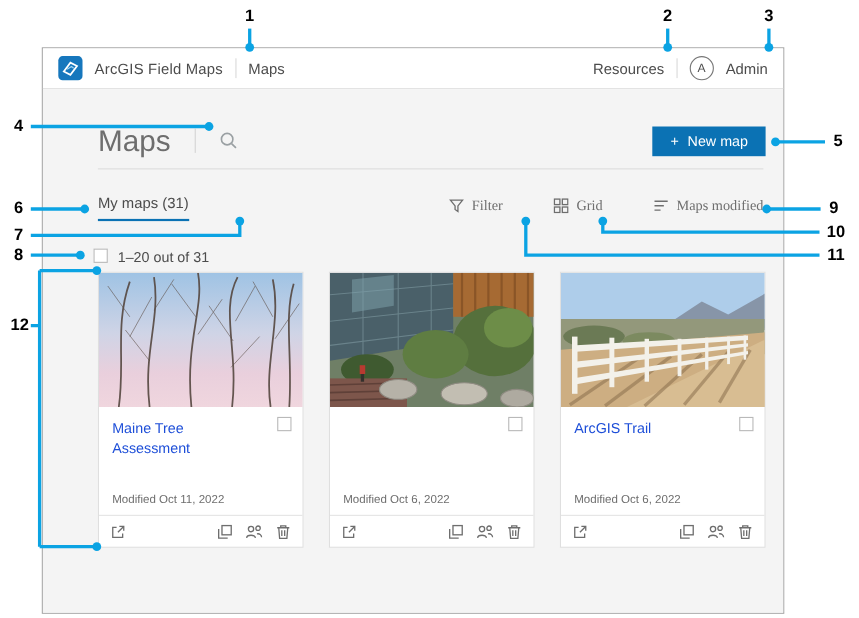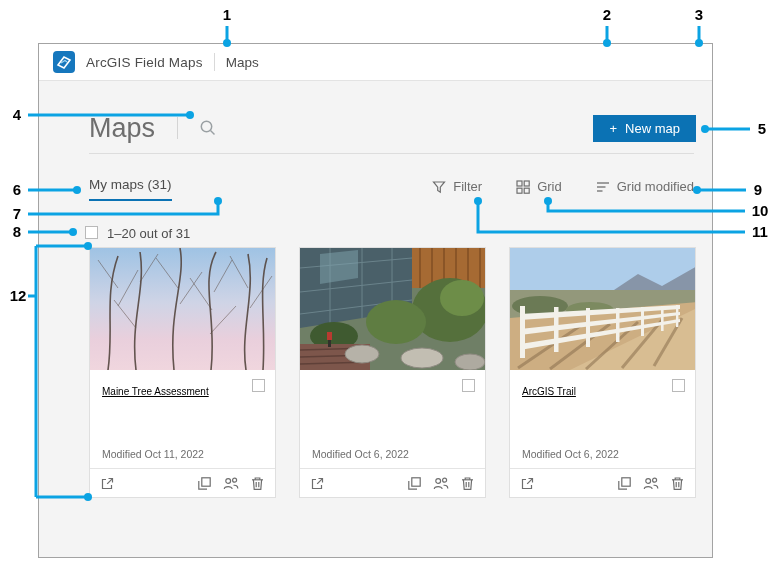--- a/index.html
+++ b/index.html
@@ -31,35 +31,35 @@
   .search-btn { width:20px; height:20px; cursor:pointer; }
   .new-map-btn { margin-left:auto; background:var(--accent); color:#fff; border:none;
     font-family:inherit; font-size:13px; height:27px; padding:0 16px; display:flex;
     align-items:center; gap:8px; cursor:pointer; }
   .title-hr { position:absolute; left:50px; right:18px; top:72px; height:1px; background:#ddd; }
 
   .tabs-row { position:absolute; left:50px; right:18px; top:96px; height:30px;
     display:flex; align-items:flex-start; }
   .tab { font-size:13.5px; color:#6e6e6e; padding-bottom:7px; margin-right:24px; cursor:pointer; }
   .tab.active { color:#4c4c4c; border-bottom:2px solid var(--accent); }
-  .tools { margin-left:auto; display:flex; align-items:center; gap:34px; padding-top:2px; }
+  .tools { margin-left:auto; display:flex; align-items:center; gap:46px; padding-top:2px;font-family:Liberation Serif, serif; }
   .tool { display:flex; align-items:center; gap:7px; font-size:13px; color:#6e6e6e; cursor:pointer; }
   .tool svg { flex:0 0 auto; }
 
   .select-row { position:absolute; left:46px; top:145px; display:flex; gap:9px; }
   .checkbox { width:13px; height:13px; border:1px solid #b9b9b9; background:#fff; cursor:pointer; }
   .select-label { font-size:13px; color:#4c4c4c; }
 
   .cards { position:absolute; left:50px; top:166px; display:flex; gap:23px; }
   .card { width:187px; height:251px; background:#fff; border:1px solid #dfdfdf;
     display:flex; flex-direction:column; }
   .thumb { width:100%; height:122px; overflow:hidden; cursor:pointer; }
   .thumb svg { display:block; }
   .card-body { flex:1; padding:11px 12px 7px 12px; position:relative; }
-  .card-title { font-size:10px; color:#000000; padding-right:24px;text-decoration:underline; }
+  .card-title { font-size:13px; color:#1d4ed8; padding-right:24px; }
   .card-check { position:absolute; top:9px; right:10px; }
   .card-modified { position:absolute; left:12px; bottom:8px; font-size:10.5px; color:#6e6e6e; }
   .card-footer { border-top:1px solid #e4e4e4; height:29px; display:flex; align-items:center;
     padding:0 10px; }
   .cf-right { margin-left:auto; display:flex; align-items:center; gap:11px; }
   .ci { cursor:pointer; display:block; }
 
   
   .callout-overlay { position:absolute; inset:0; pointer-events:none; }
   .callout-overlay path { stroke:var(--callout); stroke-width:3; fill:none; }
@@ -78,20 +78,26 @@
       <div class="hdr-left">
         <div class="logo">
           <svg viewBox="0 0 22 22">
               <path d="M5 14 L11 6 L17 9 L11 17 Z" fill="none" stroke="#fff" stroke-width="1.6"></path>
               <path d="M8 12 L12 9.5 L14 11" fill="none" stroke="#9fd4f2" stroke-width="1.2"></path>
             </svg>
         </div>
         <span class="app-title">ArcGIS Field Maps</span>
         <span class="hdr-divider"></span>
         <span class="hdr-link">Maps</span>
+      </div>
+      <div class="hdr-right">
+        <span class="hdr-link">Resources</span>
+        <span class="hdr-divider"></span>
+        <span class="avatar">A</span>
+        <span class="hdr-link">Admin</span>
       </div>
     </div>
 
     <div class="content">
 
       <div class="title-row">
         <span class="page-title">Maps</span>
         <span class="title-divider"></span>
         <span class="search-btn">
           <svg viewBox="0 0 20 20" width="20" height="20">
@@ -127,21 +133,21 @@
             <span>Grid</span>
           </span>
           <span class="tool">
             <svg viewBox="0 0 14 14" width="14" height="14">
                 <g stroke="#6e6e6e" stroke-width="1.3">
                   <line x1="1" y1="3" x2="13" y2="3"></line>
                   <line x1="1" y1="7" x2="9.5" y2="7"></line>
                   <line x1="1" y1="11" x2="6.5" y2="11"></line>
                 </g>
               </svg>
-            <span>Grid modified</span>
+            <span>Maps modified</span>
           </span>
         </div>
       </div>
 
       <div class="select-row">
         <span class="checkbox"></span>
         <span class="select-label">1–20 out of 31</span>
       </div>
 
       <div class="cards">

